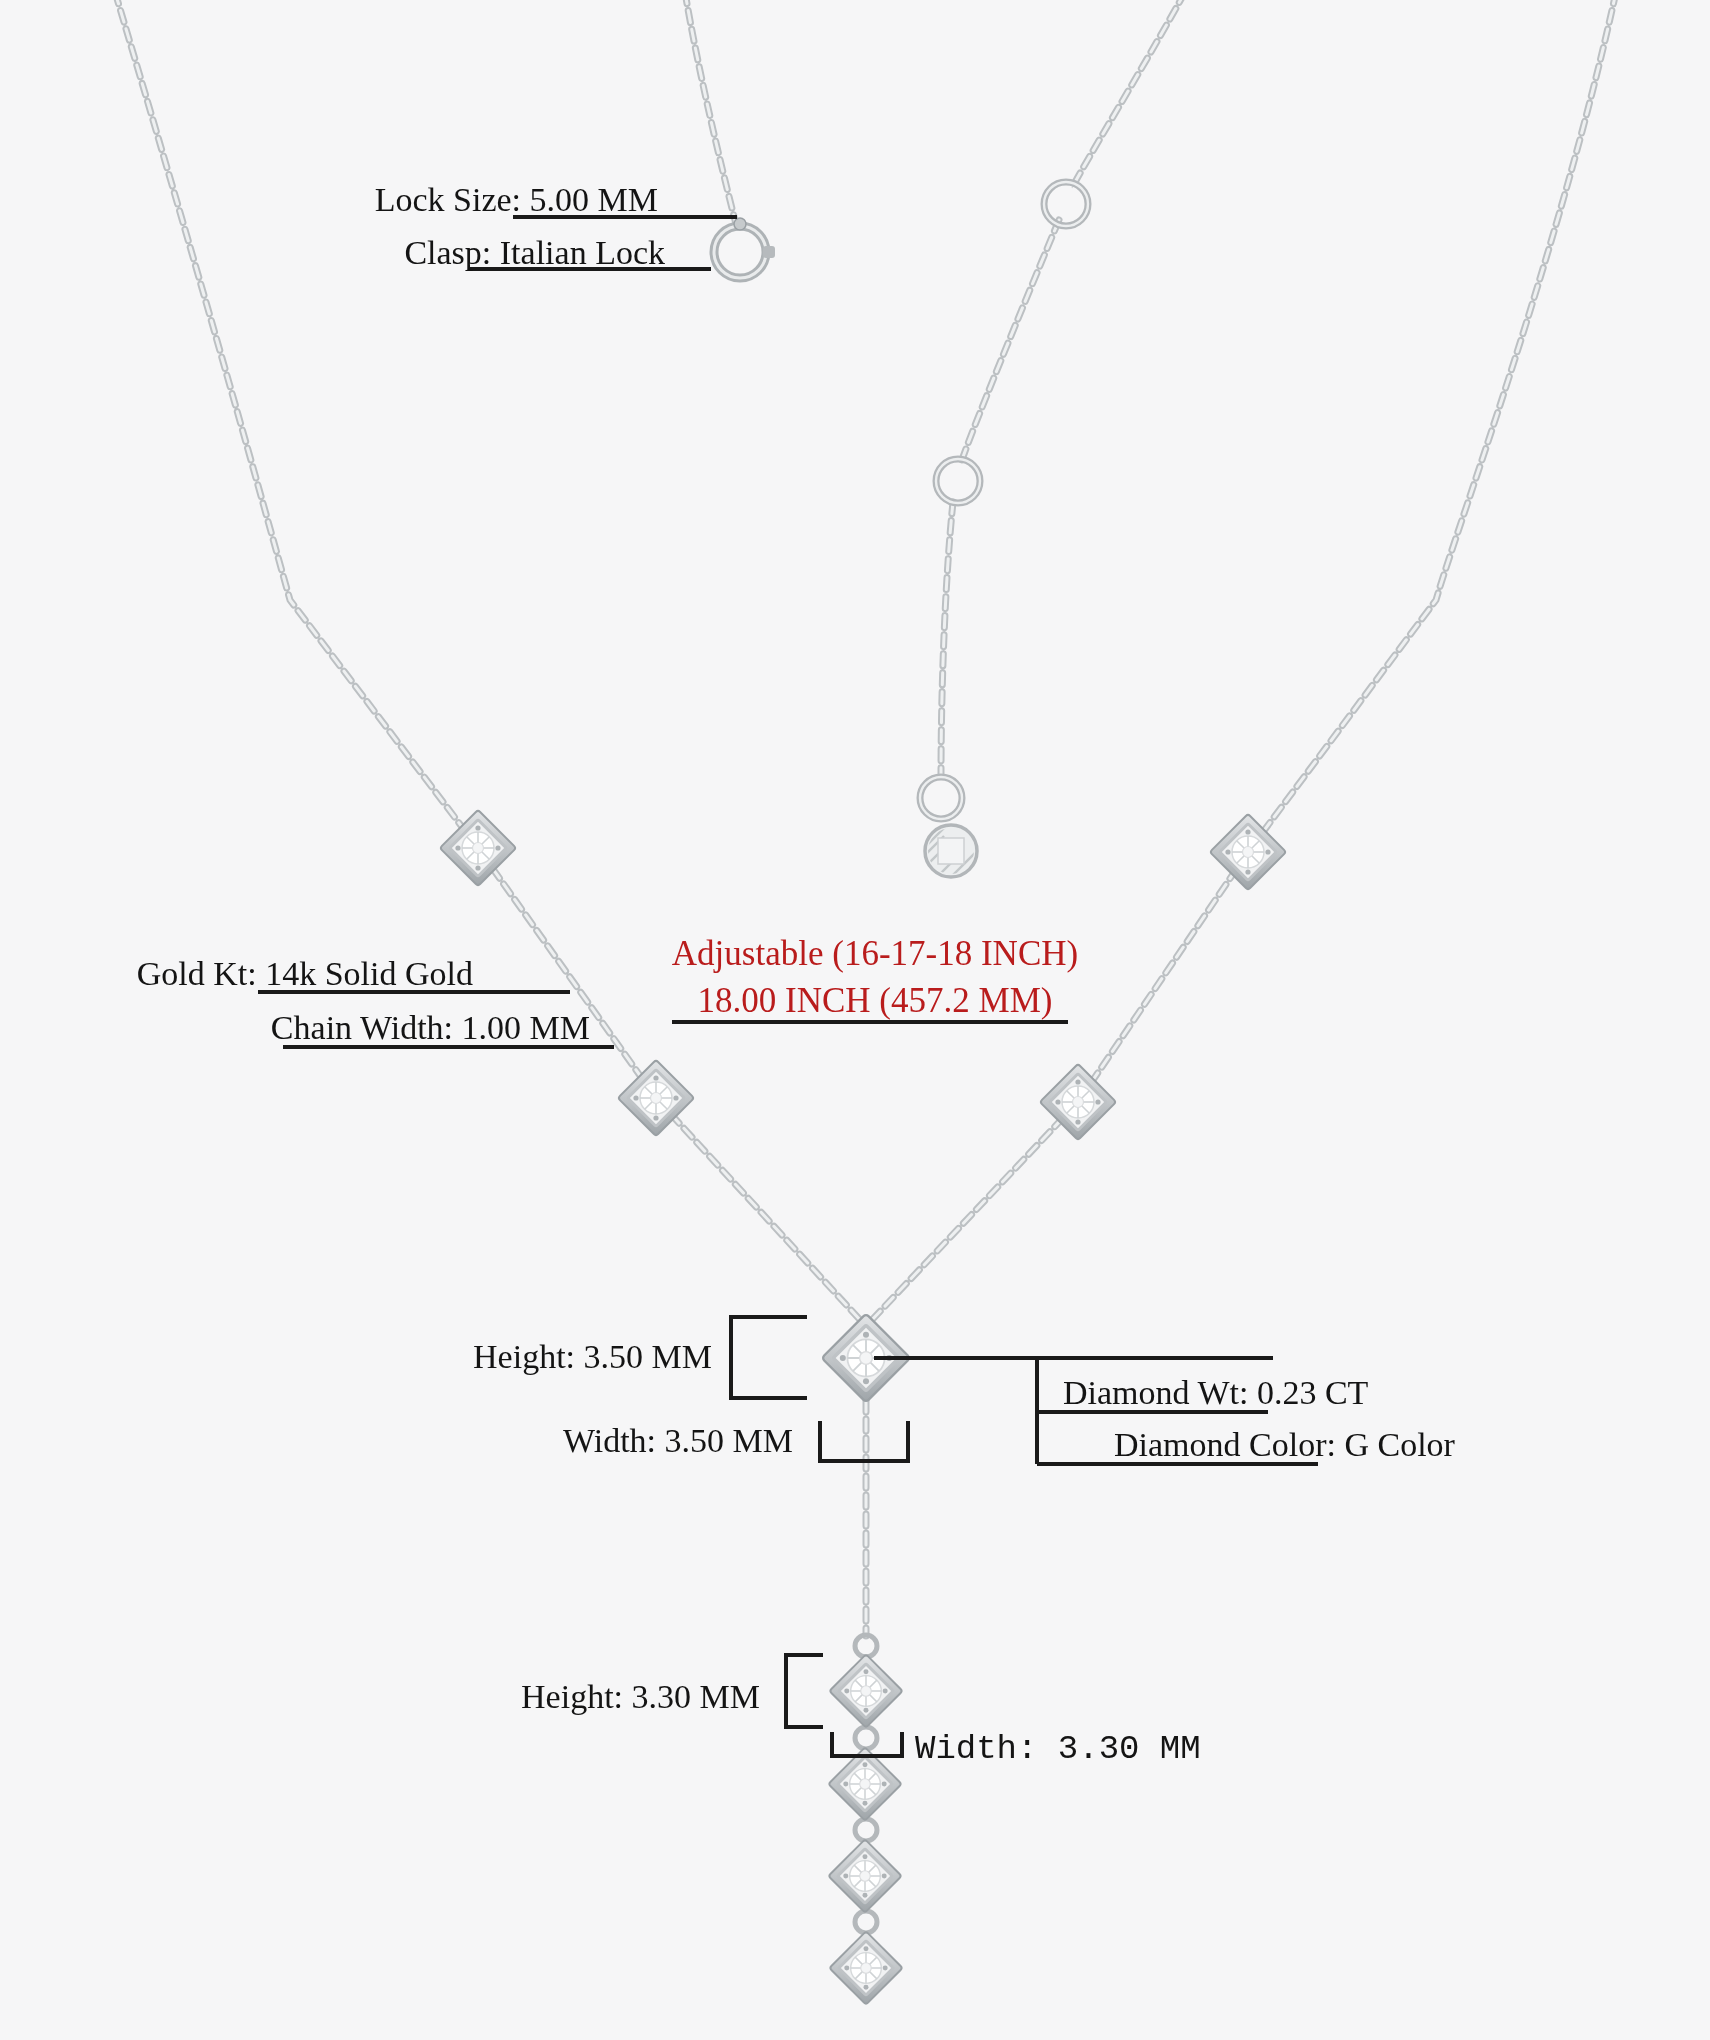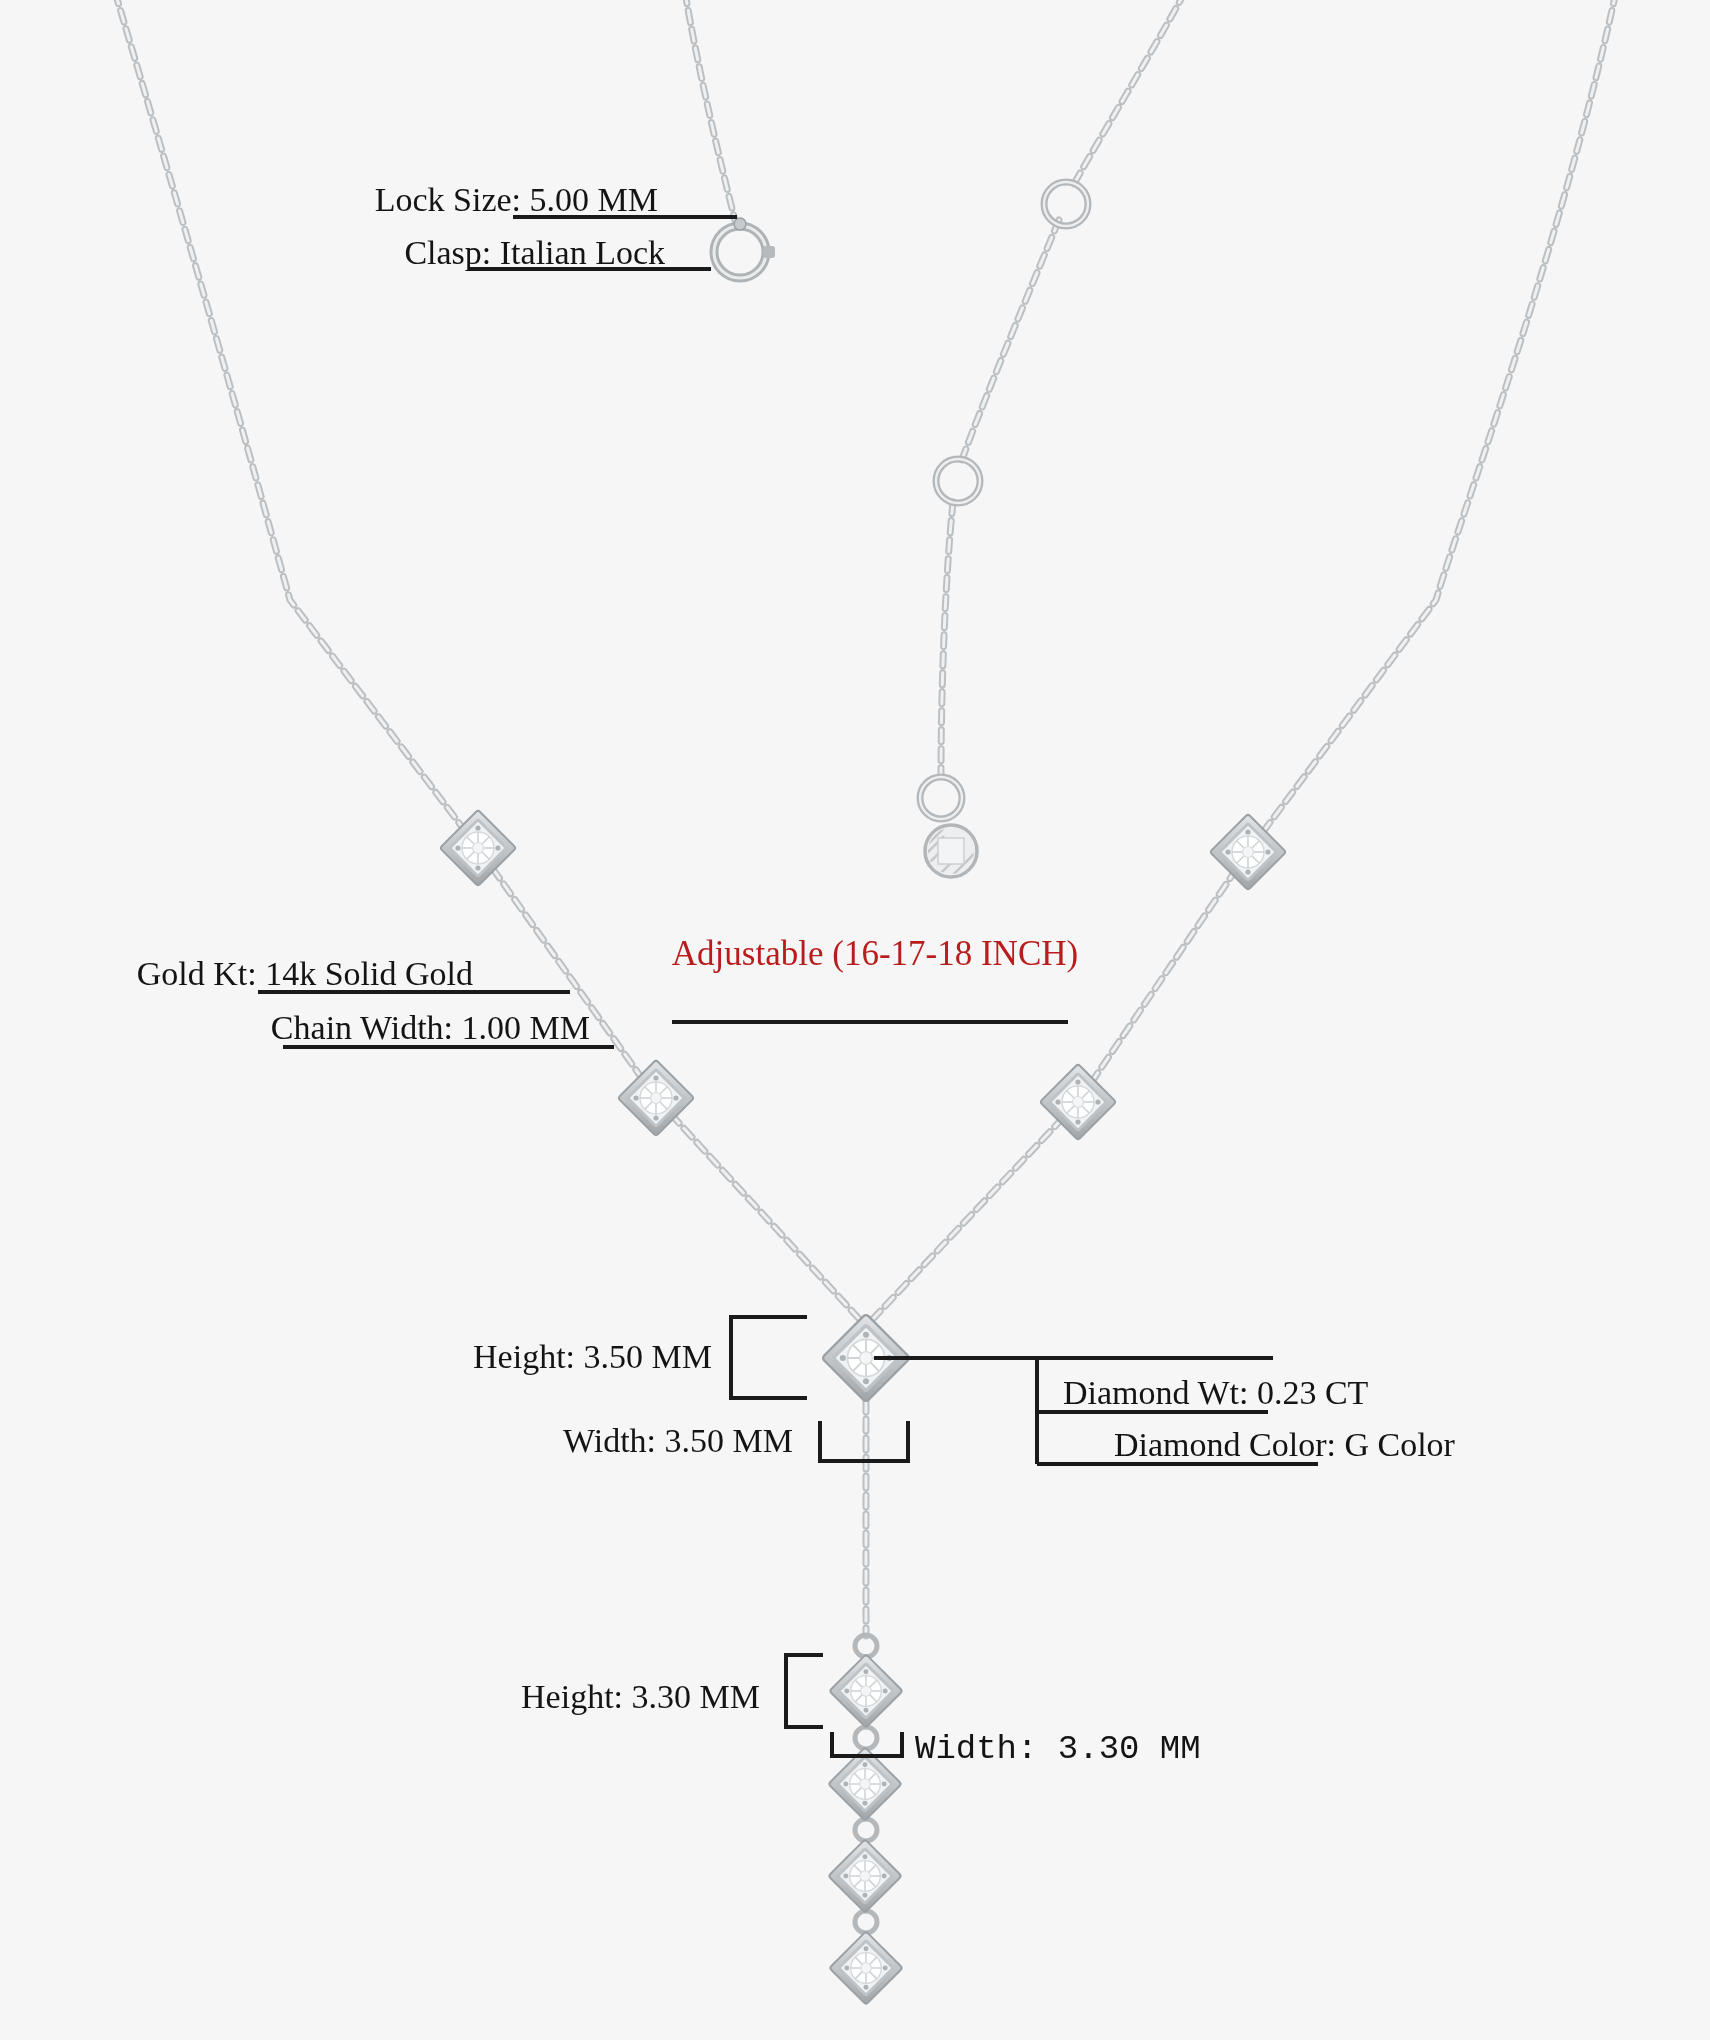--- a/index.html
+++ b/index.html
@@ -182,20 +182,21 @@
   <div class="lbl" style="right:1052px; top:180px;">Lock Size: 5.00 MM</div>
 
   <div class="lbl" style="right:1045px; top:233px;text-align:right;">Clasp: Italian Lock</div>
 
   <div class="lbl" style="right:1237px; top:954px;">Gold Kt: 14k Solid Gold</div>
 
   <div class="lbl" style="right:1120px; top:1008px;">Chain Width: 1.00 MM</div>
 
   <div class="adj-block ctr">
     <div class="lbl-inner">Adjustable (16-17-18 INCH)</div>
+    <div class="lbl-inner">18.00 INCH (457.2 MM)</div>
   </div>
 
   <div class="lbl" style="right:998px; top:1337px;">Height: 3.50 MM</div>
 
   <div class="lbl" style="right:917px; top:1421px;">Width: 3.50 MM</div>
 
 
   <div class="lbl" style="left:1063px; top:1373px;">Diamond Wt: 0.23 CT</div>
 
   <div class="lbl" style="left:1114px; top:1425px;">Diamond Color: G Color</div>

